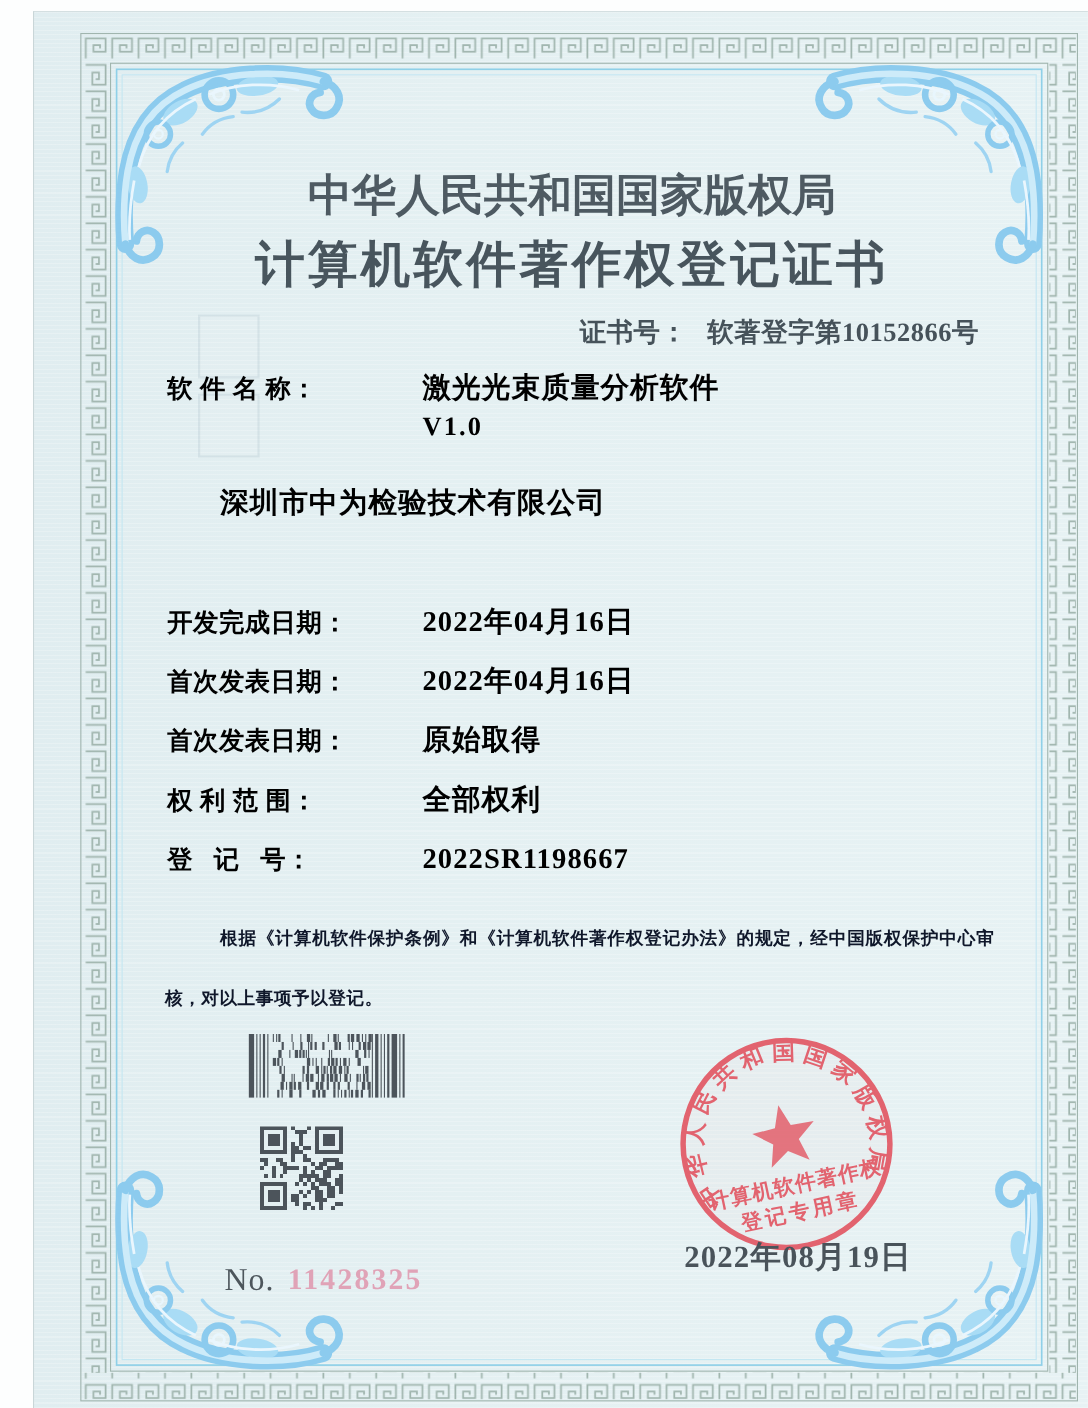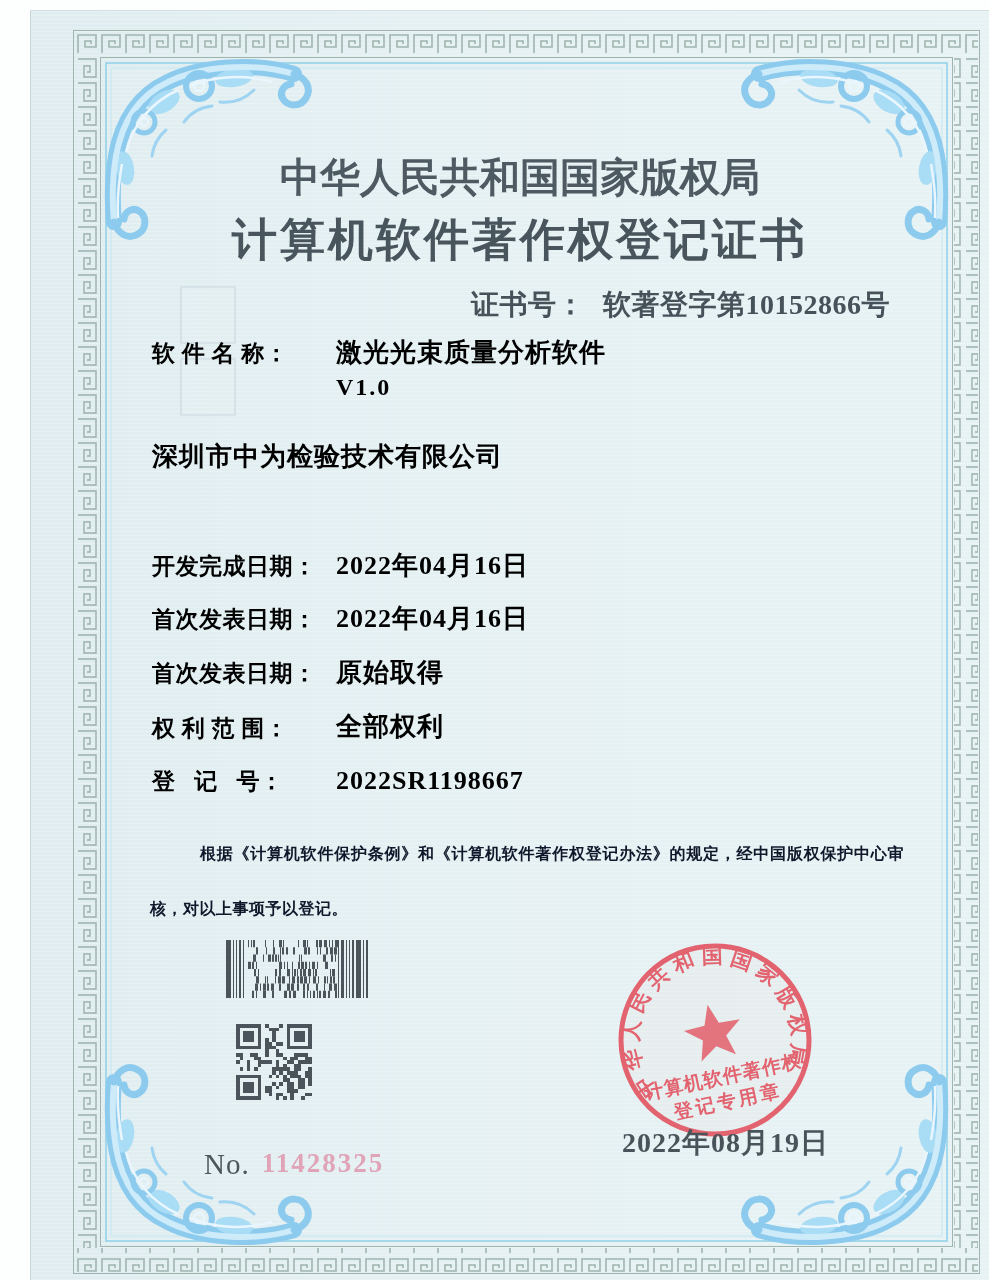--- a/index.html
+++ b/index.html
@@ -33,32 +33,32 @@
   .title-issuer {
     position:absolute; left:40px; top:150px; width:960px; text-align:center;
     font-size:40px; font-weight:600; letter-spacing:0px; color:#4e5a62;
   }
   .title-cert {
     position:absolute; left:40px; top:210px; width:960px; text-align:center;
     font-size:45px; font-weight:700; letter-spacing:3px; color:#48555d;
   }
   .certno {
     position:absolute; top:286px; right:99px; display:flex; gap:18px;
-    font-size:28px; font-weight:700; color:#46525a; letter-spacing:.5px;
+    font-size:24px; font-weight:700; color:#46525a; letter-spacing:.5px;
   }
 
   .row { position:absolute; left:152px; display:flex; color:#000000; }
   .row .lbl {
     width:184px; flex:0 0 184px; font-size:23px; font-weight:700;
     white-space:pre; letter-spacing:.5px; padding-top:2px;
   }
-  .row .val { font-size:26px; font-weight:600; letter-spacing:1px; line-height:34px; }
+  .row .val { font-size:26px; font-weight:600; letter-spacing:1px; line-height:34px;margin-left:48px; }
   .row .val .v2 { font-size:24px; letter-spacing:2px; }
   .r1{top:336px;} .r2{top:440px;} .r3{top:549px;} .r4{top:602px;justify-content:center;}
-  .r5{top:656px;} .r6{top:710px;align-items:center;} .r7{top:764px;}
+  .r5{top:656px;} .r6{top:710px;} .r7{top:764px;}
 
   .statement {
     position:absolute; left:150px; top:826px; width:754px;
     font-size:16px; font-weight:600; color:#0f172a;
     line-height:55px; text-indent:50px; text-align:justify; letter-spacing:.5px;
   }
 
   .barcode { position:absolute; left:226px; top:940px; }
   .qrcode  { position:absolute; left:236px; top:1024px; }
 

